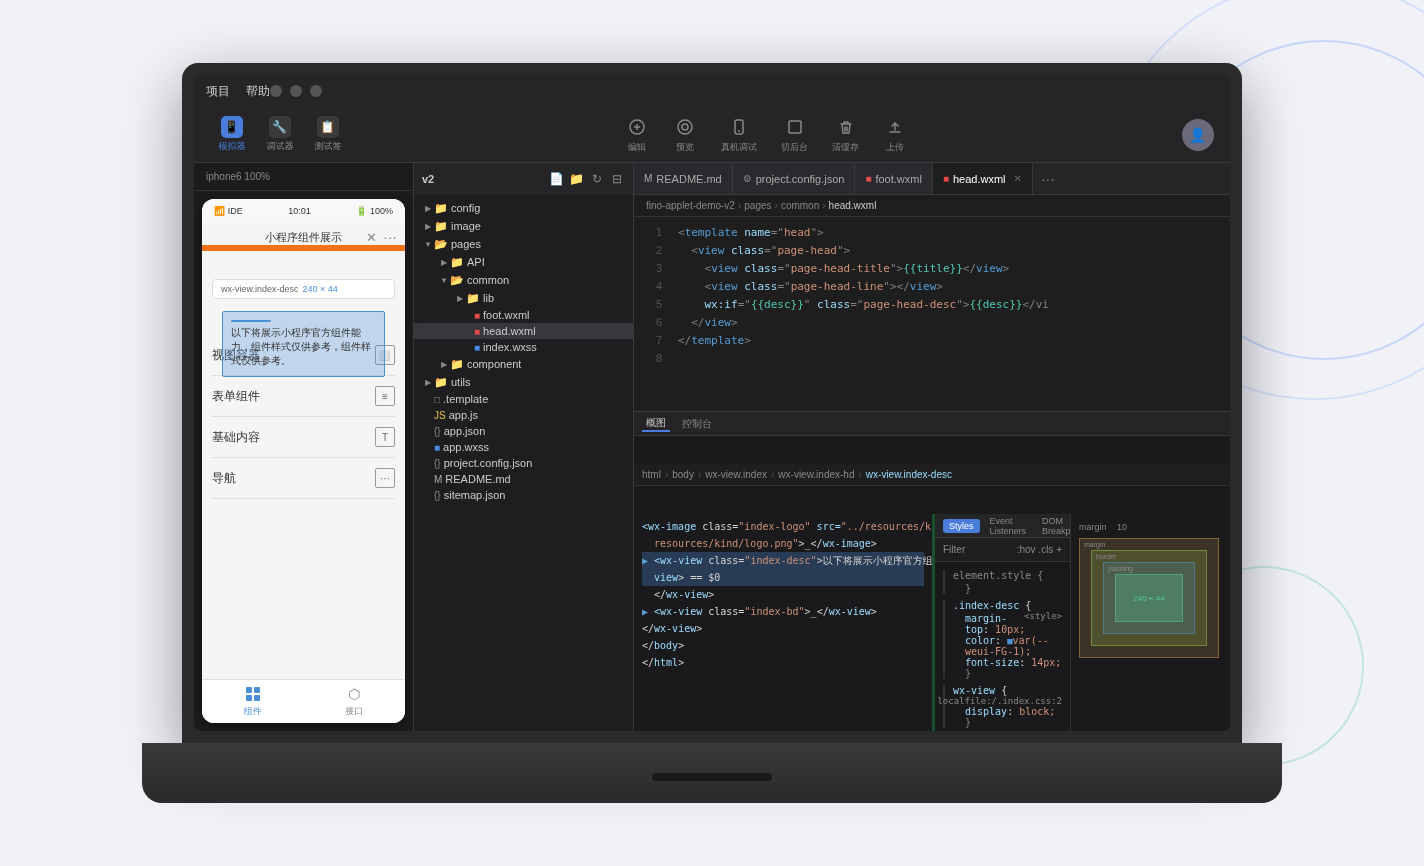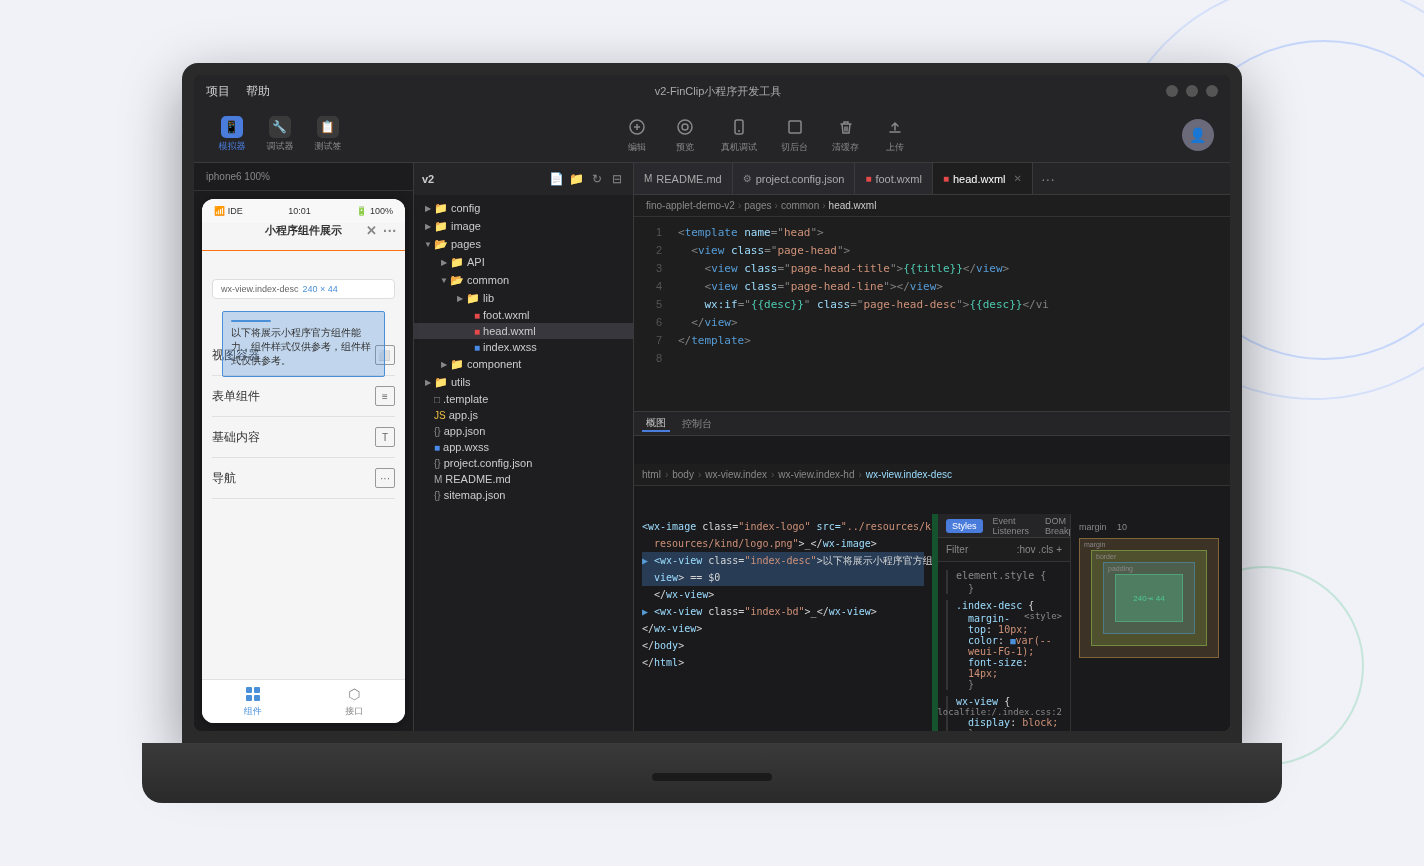--- a/index.html
+++ b/index.html
@@ -279,27 +279,26 @@
       align-items: center;
       justify-content: space-between;
       padding: 0 12px;
       font-size: 9px;
       color: #333;
     }
     .phone-nav-bar {
       height: 28px;
       background: #f5f5f5;
       display: flex;
-      align-items: flex-start;
+      align-items: flex-end;
       justify-content: center;
       font-size: 11px;
       color: #333;
-      border-bottom: 1px solid #f97316;
+      border-bottom: 6px solid #f97316;
       position: relative;
-      font-weight: bold;
     }
     .phone-nav-dots {
       position: absolute;
       right: 8px;
       color: #888;
       font-size: 14px;
     }
 
     .phone-content {
       flex: 1;
@@ -668,21 +667,21 @@
       display: flex;
       align-items: center;
       white-space: pre;
     }
     .html-line.selected-line { background: rgba(74,144,217,0.3); }
 
     
     .styles-panel {
       flex: 1;
       overflow: auto;
-      border-left: 6px solid #14532d;
+      border-left: 3px solid #14532d;
       display: flex;
       flex-direction: column;
     }
     .styles-tabs {
       height: 24px;
       background: #252528;
       display: flex;
       align-items: center;
       gap: 4px;
       padding: 0 8px;
@@ -820,23 +819,20 @@
 
 <div class="laptop-outer">
   <div class="laptop-screen-bezel">
     <div class="laptop-screen">
       <div class="app-window">
 
         <div class="title-bar">
           <div class="title-bar-left">
             <span class="menu-item">项目</span>
             <span class="menu-item">帮助</span>
-          </div>
-          <div class="title-bar-center">
-            <span>v2-FinClip小程序开发工具</span>
           </div>
           <div class="title-bar-right">
             <div class="window-btn win-close"></div>
             <div class="window-btn win-min"></div>
             <div class="window-btn win-max"></div>
           </div>
         </div>
 
         <div class="toolbar">
           <div class="toolbar-left">

